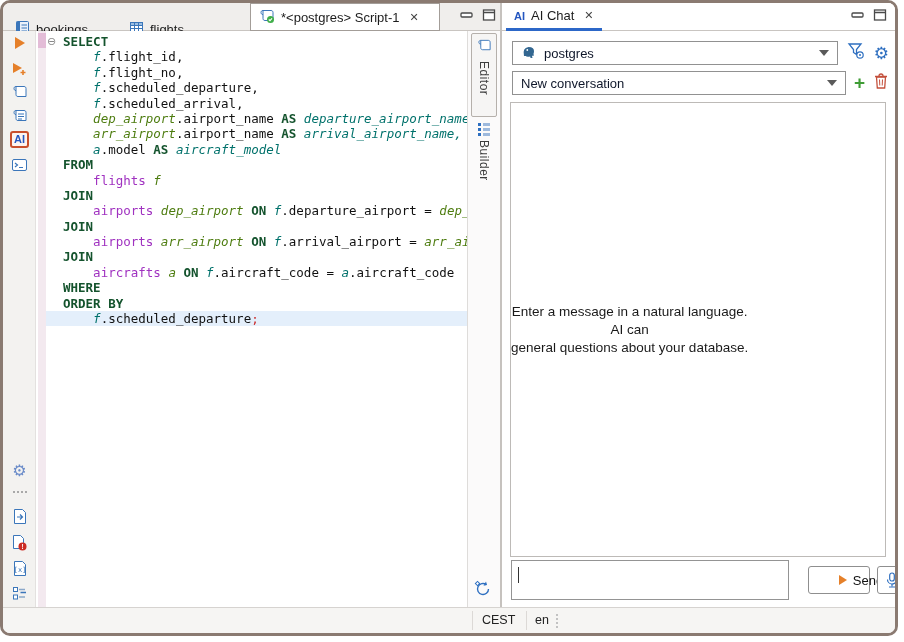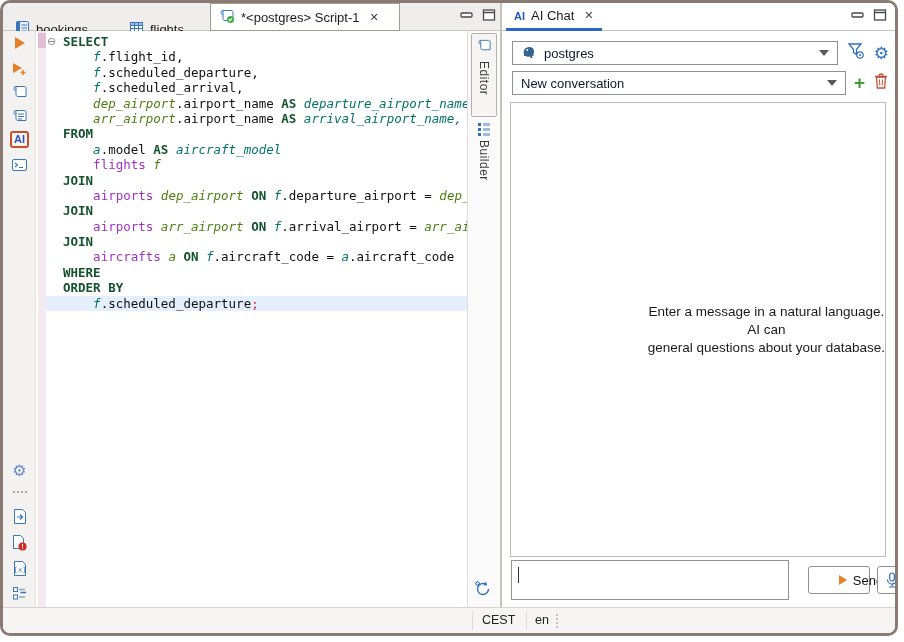--- a/index.html
+++ b/index.html
@@ -2,21 +2,21 @@
 <html><head>
 <meta charset="utf-8">
 <style>
   html,body{margin:0;padding:0;background:#fff;}
   body{width:904px;height:642px;font-family:"Liberation Sans",sans-serif;-webkit-font-smoothing:antialiased;}
   .window{position:relative;width:898px;height:636px;border:3px solid #8a7a71;border-radius:10px;background:#fff;overflow:hidden;box-sizing:border-box;}
 
   
   .ed-tabbar{position:absolute;left:0;top:0;width:497px;height:28px;background:#f0eeec;border-bottom:1px solid #c9c5c1;box-sizing:border-box;}
   .ed-tab{position:absolute;top:0;height:28px;display:flex;align-items:center;gap:6px;font-size:13px;color:#1c1c1c;padding:12px 8px;cursor:default;}
-  .ed-tab.active{background:#fff;border:1px solid #a39d98;box-sizing:border-box;height:28px;}
+  .ed-tab.active{background:#fff;border:1px solid #a39d98;box-sizing:border-box;height:28px;margin-left:40px;}
   .close-x{font-size:11px;color:#444;margin-left:4px;}
   .winbtns{position:absolute;right:4px;top:6px;display:flex;gap:8px;}
   .winbtn svg{display:block;}
 
   
   .left-toolbar{position:absolute;left:0;top:28px;bottom:26px;width:33px;background:#f3f2f0;border-right:1px solid #e3e1df;box-sizing:border-box;}
   .tb-item{position:absolute;left:0;width:33px;display:flex;justify-content:center;}
   .ai-box{font-weight:bold;font-size:11px;color:#2456c0;border:2px solid #c94f2c;border-radius:3px;padding:0 2px;line-height:13px;background:#fdf3ef;}
   .sep-dots{display:flex;gap:2px;}
   .sep-dots i{width:2px;height:2px;background:#a9a9a9;display:block;}
@@ -54,21 +54,21 @@
 
   
   .ai-panel{position:absolute;left:499px;right:0;top:0;bottom:26px;background:#fff;}
   .ai-tabbar{position:absolute;left:0;right:0;top:0;height:28px;background:#fff;border-bottom:1px solid #c9c5c1;box-sizing:border-box;}
   .ai-tab{position:absolute;left:4px;top:0;height:28px;display:flex;align-items:center;gap:6px;padding:0 8px;font-size:13px;color:#1c1c1c;border-bottom:3px solid #2c67c8;box-sizing:border-box;}
   .ai-glyph{font-weight:bold;font-size:11px;color:#2456c0;}
   .ai-toolbar-row{position:absolute;left:10px;display:flex;align-items:center;gap:8px;right:6px;}
   .combo{flex:1;height:24px;border:1px solid #919191;background:#fff;display:flex;align-items:center;padding:0 8px;gap:8px;font-size:13px;color:#0f172a;box-sizing:border-box;}
   .combo .arrow{margin-left:auto;width:0;height:0;border-left:5px solid transparent;border-right:5px solid transparent;border-top:6px solid #5a5a5a;}
   .plus-ico{color:#3f9c35;font-size:19px;font-weight:bold;line-height:16px;}
-  .conv-area{position:absolute;left:8px;right:9px;top:99px;height:455px;border:1px solid #bdbab7;background:#fff;display:flex;align-items:center;justify-content:flex-end;box-sizing:border-box;}
+  .conv-area{position:absolute;left:8px;right:9px;top:99px;height:455px;border:1px solid #bdbab7;background:#fff;display:flex;align-items:center;justify-content:flex-start;box-sizing:border-box;}
   .hint{text-align:center;font-size:13.5px;line-height:18px;color:#1a1a1a;}
   .input-row{position:absolute;left:9px;right:4px;bottom:7px;height:40px;}
   .msg-input{position:absolute;left:0;top:0;width:278px;height:40px;border:1px solid #949494;background:#fff;box-sizing:border-box;}
   .caret{position:absolute;left:6px;top:6px;width:1px;height:16px;background:#333;}
   .send-btn{position:absolute;left:297px;top:6px;width:62px;height:28px;border:1px solid #8f8f8f;border-radius:3px;background:#fff;display:flex;align-items:center;justify-content:center;gap:6px;font-size:13px;color:#111;box-sizing:border-box;padding-left:44px;}
   .play-tri{width:0;height:0;border-top:5px solid transparent;border-bottom:5px solid transparent;border-left:8px solid #e5802a;}
   .mic-btn{position:absolute;left:366px;top:6px;width:29px;height:28px;border:1px solid #8f8f8f;border-radius:3px;background:#fff;display:flex;align-items:center;justify-content:center;box-sizing:border-box;}
 
   
   .status-bar{position:absolute;left:0;right:0;bottom:0;height:26px;background:#f6f5f3;border-top:1px solid #d6d3d0;box-sizing:border-box;font-size:12.5px;color:#222;}
@@ -214,26 +214,27 @@
     </div>
   </div>
 
   <div class="editor-area">
     <div class="ruler">
         <div class="ruler-mark"></div>
       </div>
     <div class="code-lines">
         <div class="code-line"><span class="fold">⊖</span><span class="s-kw">SELECT</span></div>
         <div class="code-line"><span class="s-txt">    </span><span class="s-col">f</span><span class="s-txt">.flight_id,</span></div>
+        <div class="code-line"><span class="s-txt">    </span><span class="s-col">f</span><span class="s-txt">.flight_no,</span></div>
         <div class="code-line"><span class="s-txt">    </span><span class="s-col">f</span><span class="s-txt">.scheduled_departure,</span></div>
         <div class="code-line"><span class="s-txt">    </span><span class="s-col">f</span><span class="s-txt">.scheduled_arrival,</span></div>
         <div class="code-line"><span class="s-txt">    </span><span class="s-als">dep_airport</span><span class="s-txt">.airport_name </span><span class="s-kw">AS</span><span class="s-txt"> </span><span class="s-col">departure_airport_name,</span></div>
         <div class="code-line"><span class="s-txt">    </span><span class="s-als">arr_airport</span><span class="s-txt">.airport_name </span><span class="s-kw">AS</span><span class="s-txt"> </span><span class="s-col">arrival_airport_name,</span></div>
+        <div class="code-line"><span class="s-txt">    </span><span class="s-col">a</span><span class="s-txt">.model </span><span class="s-kw">AS</span><span class="s-txt"> </span><span class="s-col">aircraft_model</span></div>
         <div class="code-line"><span class="s-kw">FROM</span></div>
-        <div class="code-line"><span class="s-txt">    </span><span class="s-col">a</span><span class="s-txt">.model </span><span class="s-kw">AS</span><span class="s-txt"> </span><span class="s-col">aircraft_model</span></div>
         <div class="code-line"><span class="s-txt">    </span><span class="s-tbl">flights</span><span class="s-txt"> </span><span class="s-als">f</span></div>
         <div class="code-line"><span class="s-kw">JOIN</span></div>
         <div class="code-line"><span class="s-txt">    </span><span class="s-tbl">airports</span><span class="s-txt"> </span><span class="s-als">dep_airport</span><span class="s-txt"> </span><span class="s-kw">ON</span><span class="s-txt"> </span><span class="s-col">f</span><span class="s-txt">.departure_airport = </span><span class="s-als">dep_airport</span></div>
         <div class="code-line"><span class="s-kw">JOIN</span></div>
         <div class="code-line"><span class="s-txt">    </span><span class="s-tbl">airports</span><span class="s-txt"> </span><span class="s-als">arr_airport</span><span class="s-txt"> </span><span class="s-kw">ON</span><span class="s-txt"> </span><span class="s-col">f</span><span class="s-txt">.arrival_airport = </span><span class="s-als">arr_airport</span></div>
         <div class="code-line"><span class="s-kw">JOIN</span></div>
         <div class="code-line"><span class="s-txt">    </span><span class="s-tbl">aircrafts</span><span class="s-txt"> </span><span class="s-als">a</span><span class="s-txt"> </span><span class="s-kw">ON</span><span class="s-txt"> </span><span class="s-col">f</span><span class="s-txt">.aircraft_code = </span><span class="s-col">a</span><span class="s-txt">.aircraft_code</span></div>
         <div class="code-line"><span class="s-kw">WHERE</span></div>
         <div class="code-line"><span class="s-kw">ORDER BY</span></div>
         <div class="code-line hl"><span class="s-txt">    </span><span class="s-col">f</span><span class="s-txt">.scheduled_departure</span><span class="s-red">;</span></div>

